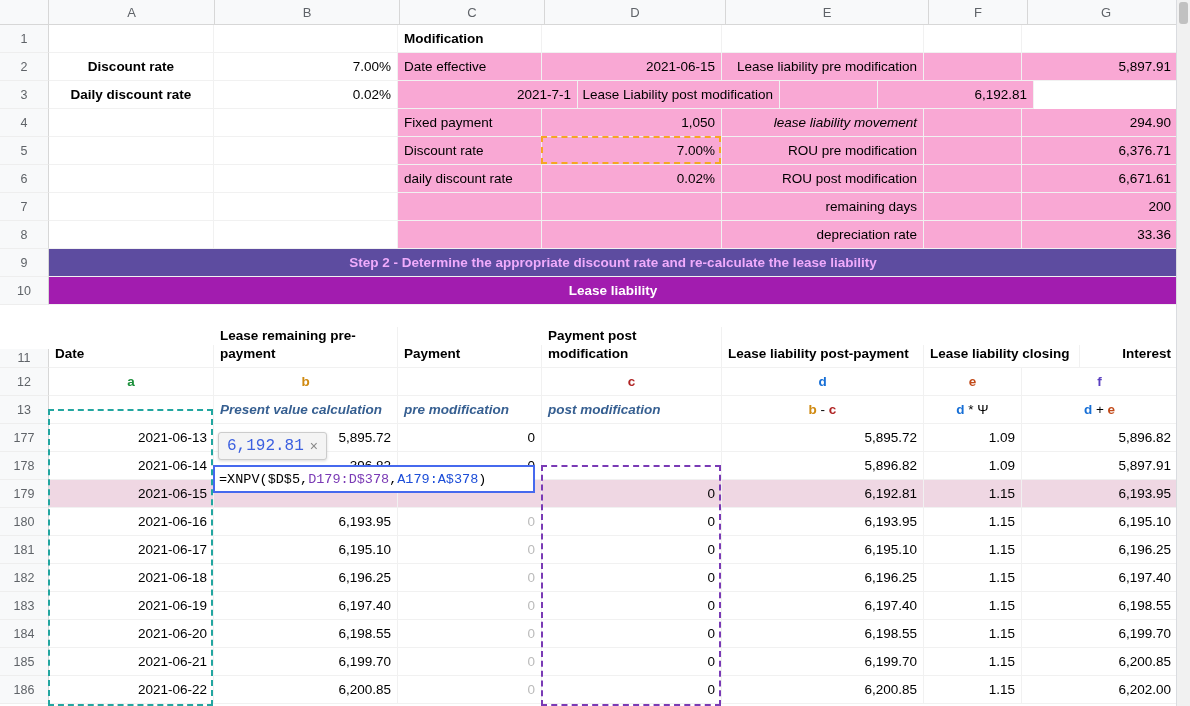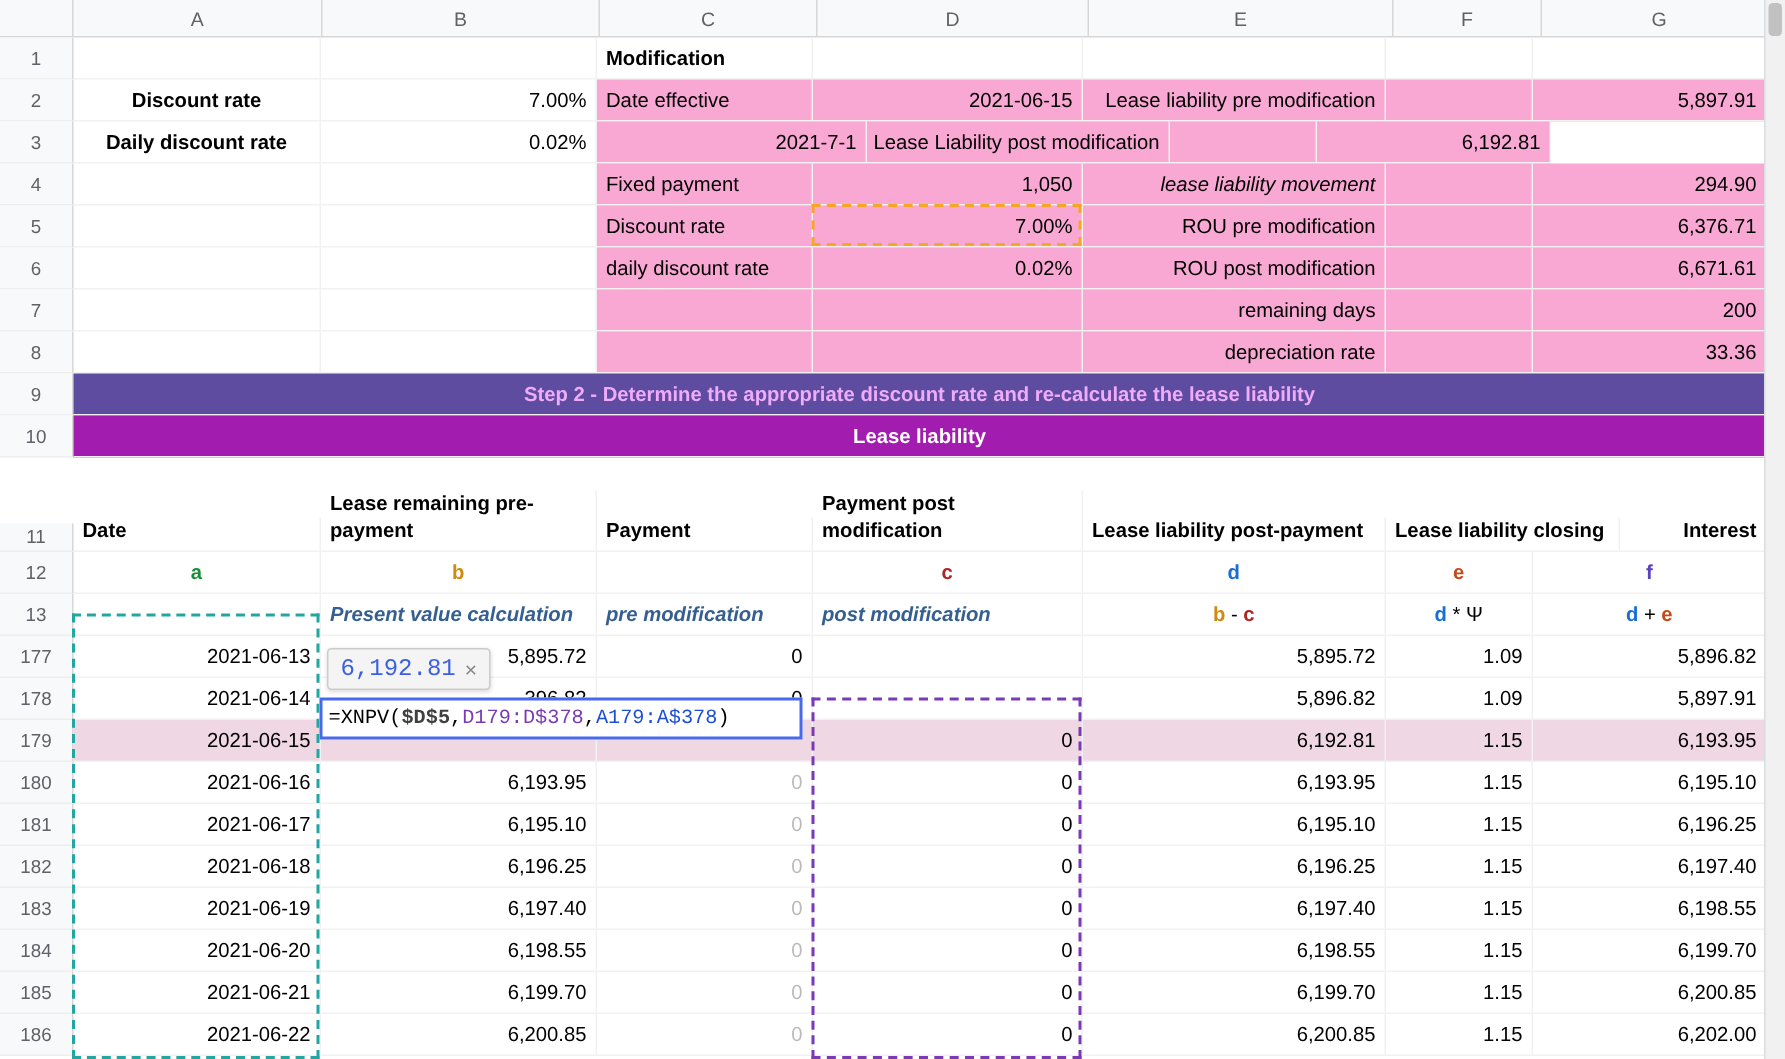--- a/index.html
+++ b/index.html
@@ -128,21 +128,21 @@
     background: #fff;
     font-family: "Courier New", monospace;
     font-size: 13.5px;
     display: flex;
     align-items: center;
     padding: 0 4px;
     z-index: 5;
   }
   .active-cell .fx-eq { color:#000; }
   .active-cell .fx-func { color:#000; }
-  .active-cell .fx-arg1 { color: #404040; font-weight: bold; }
+  .active-cell .fx-arg1 { color: #000000; }
   .active-cell .fx-arg2 { color: #7a3ab5; }
   .active-cell .fx-arg3 { color: #1d4ed8; }
   .active-cell .paren { color:#000; }
 
   
   .tooltip {
     position: absolute;
     background: #f4f4f4;
     border: 1px solid #ccc;
     border-radius: 3px;

